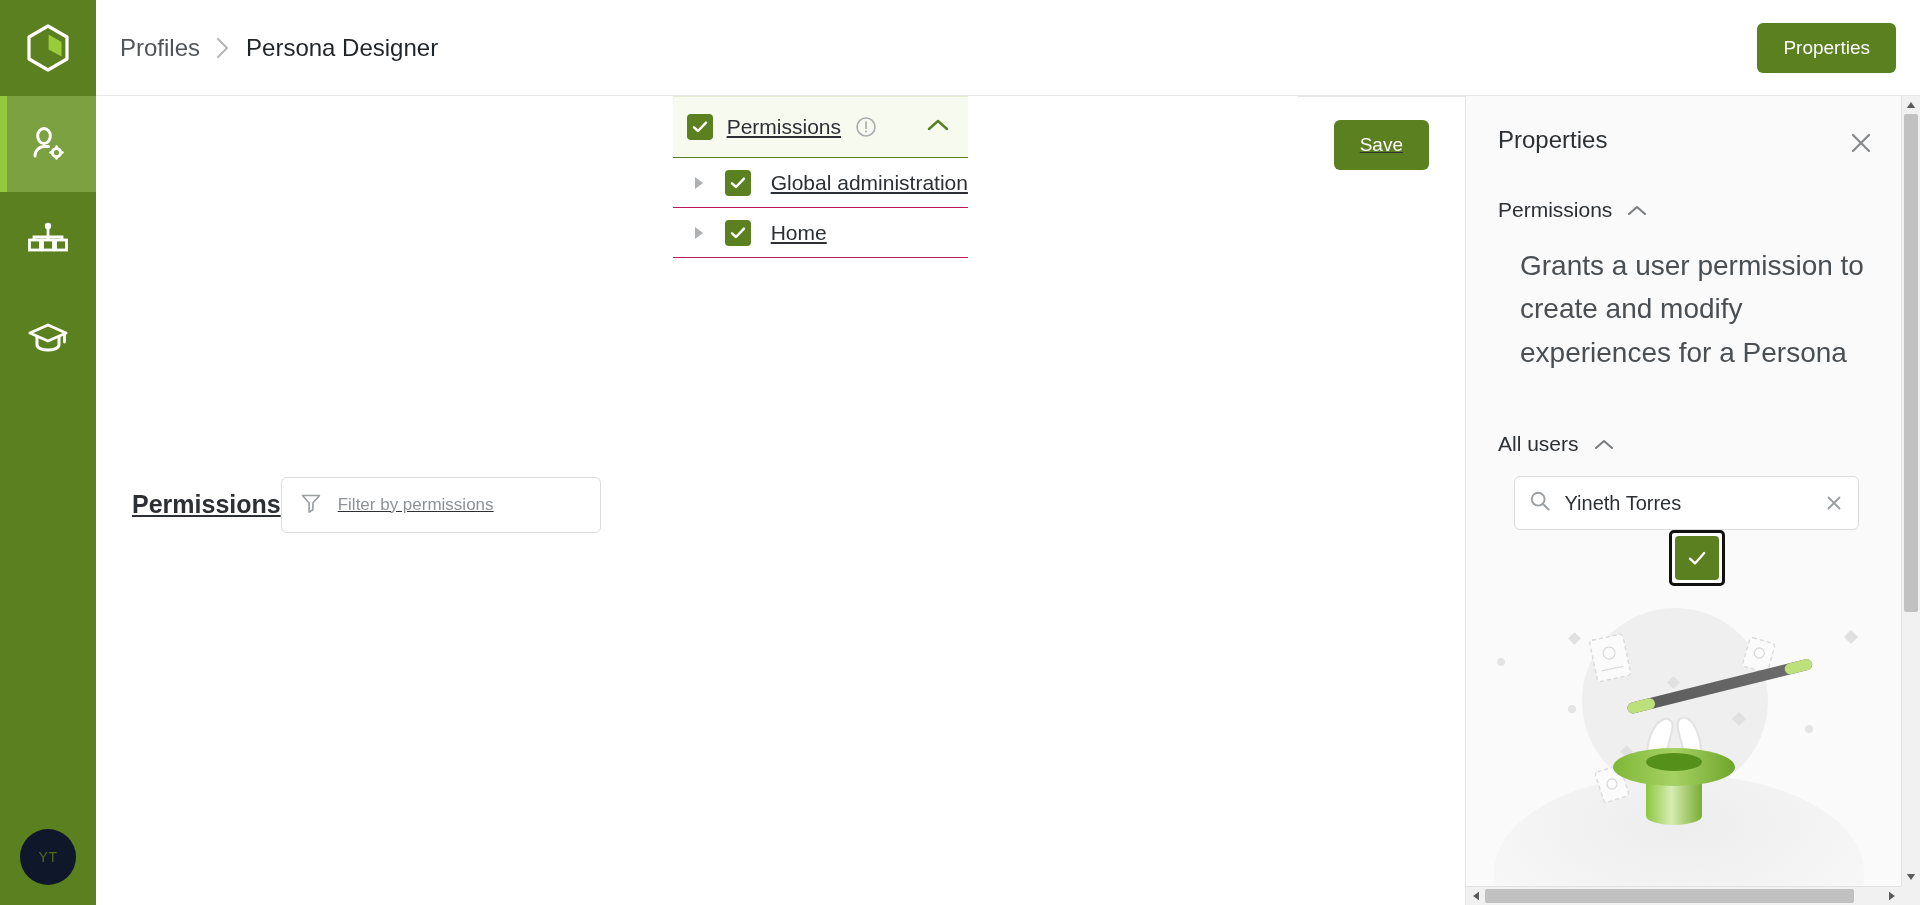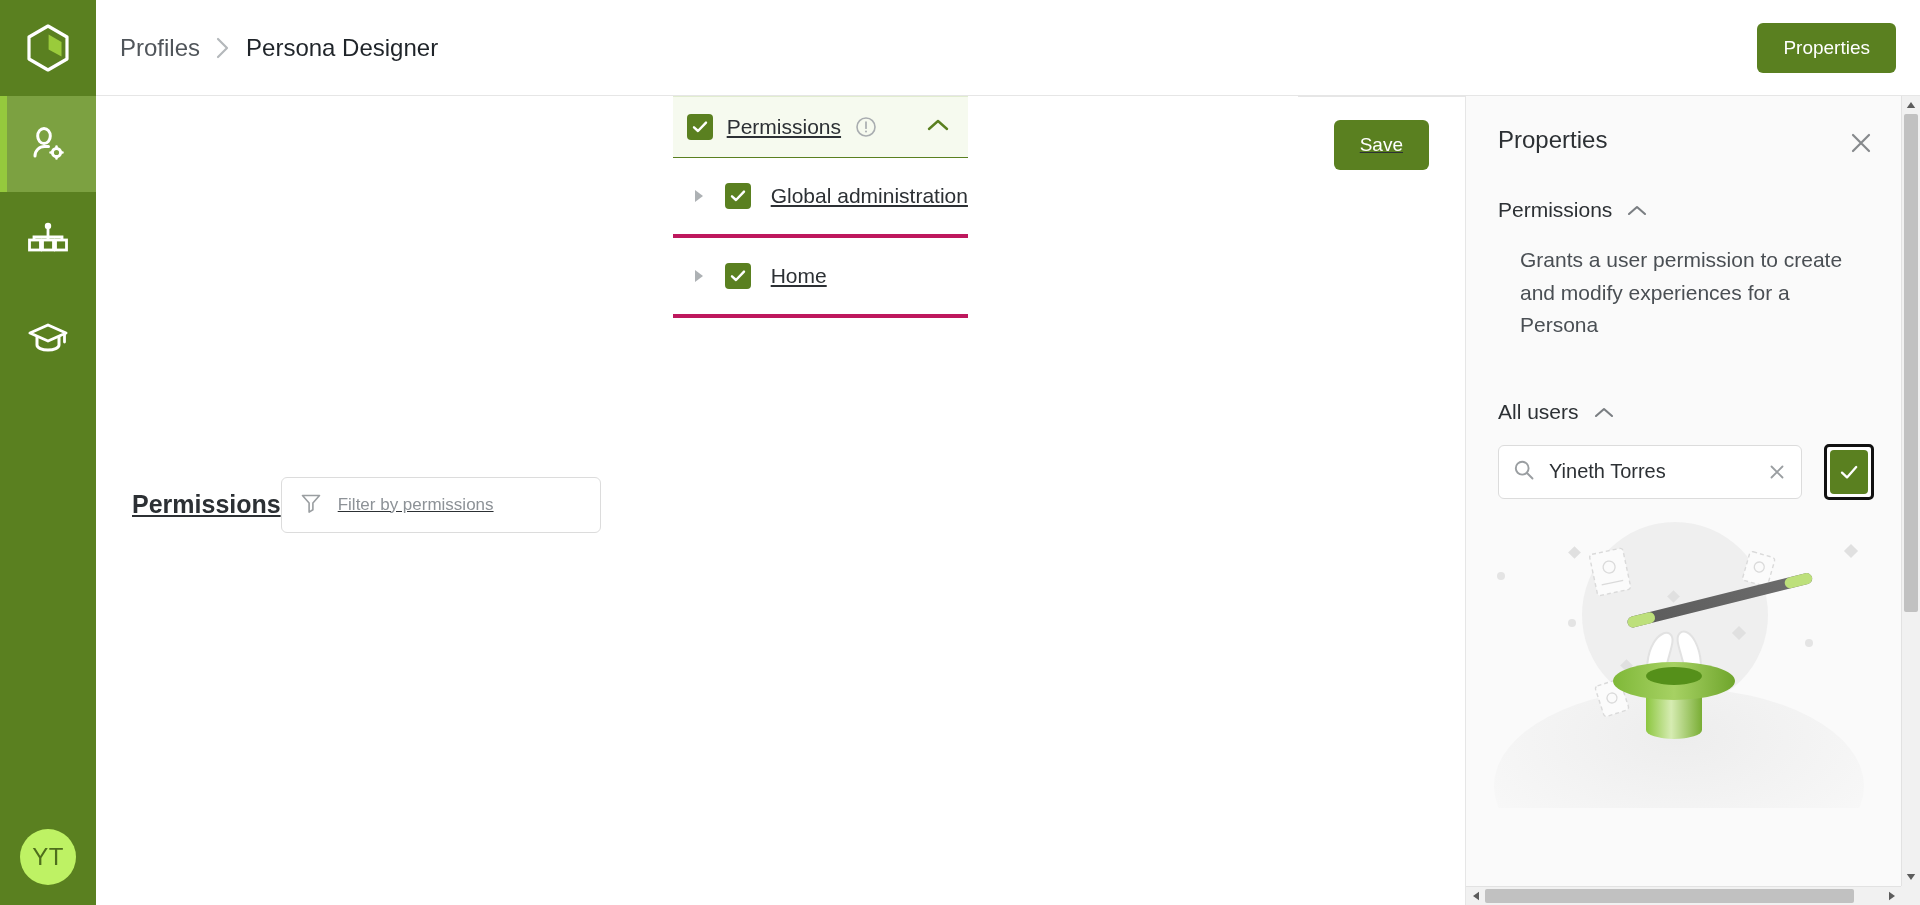--- a/index.html
+++ b/index.html
@@ -47,23 +47,23 @@
     width: 7px;
     background: #95c93d;
   }
   .nav-spacer { flex: 1 1 auto; }
   .avatar-cell {
     height: 96px;
     display: flex; align-items: center; justify-content: center;
   }
   .avatar {
     width: 56px; height: 56px; border-radius: 50%;
-    background: #bef264;
+    background: #0f172a;
     color: #4e6e1c;
-    font-size: 24px;
+    font-size: 14px;
     letter-spacing: .5px;
     display: flex; align-items: center; justify-content: center;
     cursor: pointer;
   }
 
   
   .main-col {
     flex: 1 1 auto;
     height: 905px;
     display: flex;
@@ -154,26 +154,26 @@
     border-bottom: 1px solid #5a8020;
     display: flex;
     align-items: center;
     padding: 0 18px 0 14px;
     gap: 14px;
   }
   .tree-group-head .grp-label { font-size: 21px; color: #2c3034; }
   .tree-group-head .grp-spacer { flex: 1 1 auto; }
 
   .tree-row {
-    height: 80px;
+    height: 50px;
     display: flex;
     align-items: center;
     gap: 14px;
     padding-left: 22px;
-    border-bottom: 4px solid #be185d;
+    border-bottom: 1px solid #be185d;
   }
   .tree-row .row-label { font-size: 21px; color: #2c3034; margin-left: 6px; }
 
   .cb {
     width: 26px; height: 26px;
     border-radius: 4px;
     background: #5a8020;
     display: flex; align-items: center; justify-content: center;
     flex: 0 0 26px;
     cursor: pointer;
@@ -234,33 +234,34 @@
     gap: 14px;
     margin-top: 42px;
     cursor: pointer;
   }
   .section-title { font-size: 21px; color: #2c3034; }
   .chev-up { line-height: 0; color: #7a7e82; }
 
   .desc-text {
     margin-top: 22px;
     margin-left: 22px;
-    font-size: 21px;
+    font-size: 28px;
     line-height: 1.55;
     color: #4a4f54;
     max-width: 350px;
   }
 
   .users-section { margin-top: 58px; }
 
   .user-search-row {
     display: flex;
     align-items: center;
     gap: 0;
     margin-top: 20px;
+    flex-direction: column;
   }
   .user-search {
     width: 345px;
     height: 54px;
     background: #fff;
     border: 1px solid #dcdcdc;
     border-radius: 6px;
     display: flex;
     align-items: center;
     padding: 0 14px;

